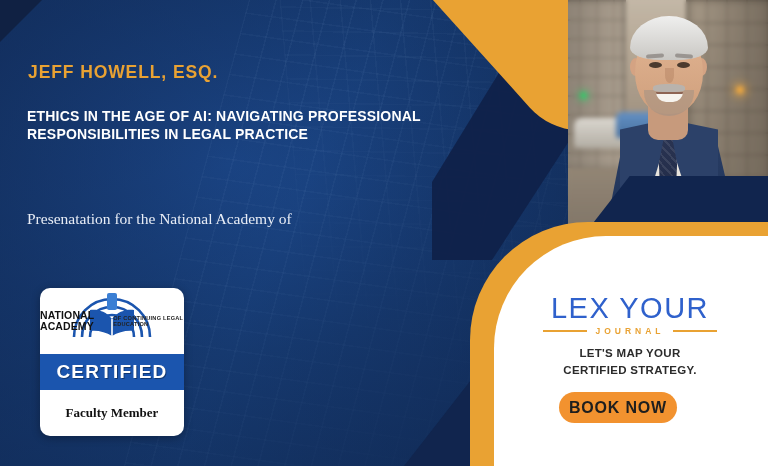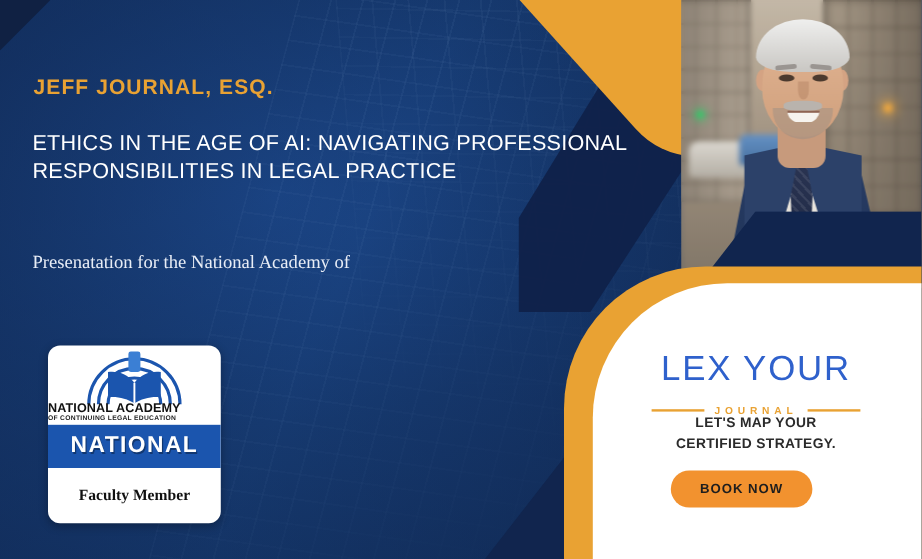--- a/index.html
+++ b/index.html
@@ -247,21 +247,21 @@
     position:absolute; left:530px; top:294px;
     width:200px; text-align:center;
   }
   .lw-word {
     font-size:29px; font-weight:400; letter-spacing:1.5px;
     color:#2f61cc; line-height:1;
     font-family:"Liberation Sans", sans-serif;
   }
   .lw-sub {
     display:flex; align-items:center; justify-content:center;
-    gap:8px; margin-top:14px;
+    gap:8px; margin-top:3px;
   }
   .lw-rule { height:1.5px; width:44px; background:#e9a233; }
   .lw-journal {
     font-size:8.5px; font-weight:700; letter-spacing:4px;
     color:#e9a233;
   }
 
   .lw-tagline {
     position:absolute; left:530px; top:345px;
     width:200px; text-align:center;
@@ -269,34 +269,34 @@
     letter-spacing:.3px; color:#2b2b2b;
   }
 
   .book-btn {
     position:absolute; left:559px; top:392px;
     width:118px; height:31px;
     background:#f2922f;
     border:none; border-radius:16px;
     color:#1e1e1e;
     font-family:"Liberation Sans", sans-serif;
-    font-size:11px; font-weight:700; letter-spacing:.8px;
+    font-size:16px; font-weight:700; letter-spacing:.8px;
     cursor:pointer;
   }
 
   
   .speaker-name {
     position:absolute; left:28px; top:62px;
     font-size:17.5px; font-weight:700; letter-spacing:.9px;
     color:#e9a233;
   }
   .headline {
     position:absolute; left:27px; top:108px;
     width:500px;
-    font-size:18px; font-weight:400; line-height:1.26;
+    font-size:14px; font-weight:700; line-height:1.26;
     letter-spacing:.2px; color:#ffffff;
   }
   .subtitle {
     position:absolute; left:27px; top:207px;
     width:470px;
     font-size:15.5px; font-weight:400; line-height:1.55;
     color:#e8edf6;
     text-align:justify;
   }
   .subtitle span { display:block;font-family:Liberation Serif, serif; }
@@ -307,22 +307,22 @@
     width:144px; height:148px;
     background:#ffffff;
     border-radius:10px;
     box-shadow:0 2px 8px rgba(0,0,0,.30);
     overflow:hidden;
     display:flex; flex-direction:column;
   }
   .badge-top {
     flex:0 0 66px;
     position:relative;
-    display:flex; flex-direction:column;
-    align-items:flex-start; justify-content:flex-end;
+    display:flex; 
+    align-items:center; justify-content:flex-end;
     padding-bottom:1px;
   }
   .badge-emblem {
     position:absolute; left:50%; top:3px;
     transform:translateX(-50%);
   }
   .badge-org {
     position:relative; z-index:2;
     font-size:10.5px; font-weight:700; letter-spacing:.1px;
     color:#111; line-height:1;
@@ -410,21 +410,21 @@
     </div>
   </div>
 
   <div class="lw-tagline">
     <div>LET'S MAP YOUR</div>
     <div>CERTIFIED STRATEGY.</div>
   </div>
 
   <button class="book-btn">BOOK NOW</button>
 
-  <div class="speaker-name">JEFF JOURNAL, ESQ.</div>
+  <div class="speaker-name">JEFF HOWELL, ESQ.</div>
   <div class="headline">ETHICS IN THE AGE OF AI: NAVIGATING PROFESSIONAL RESPONSIBILITIES IN LEGAL PRACTICE</div>
   <div class="subtitle">
     <span>Presenatation for the National Academy of</span>
   </div>
 
   <div class="badge">
     <div class="badge-top">
       <svg class="badge-emblem" width="96" height="46" viewBox="0 0 96 46">
         <g fill="none" stroke="#1b55ae" stroke-width="2.6">
           <path d="M10 46 A38 38 0 0 1 86 46"></path>
@@ -433,20 +433,20 @@
         </g>
         <rect x="43" y="2" width="10" height="17" rx="2" fill="#3b7fd4"></rect>
         <path d="M48 28 C42 20 33 18 26 19 L26 40 C33 39 42 41 48 45 Z" fill="#1b55ae"></path>
         <path d="M48 28 C54 20 63 18 70 19 L70 40 C63 39 54 41 48 45 Z" fill="#1b55ae"></path>
         <path d="M48 28 L48 45" stroke="#ffffff" stroke-width="1.6"></path>
       </svg>
       <div class="badge-org">NATIONAL ACADEMY</div>
       <div class="badge-org2">OF CONTINUING LEGAL EDUCATION</div>
     </div>
     <div class="badge-band">
-      <span class="badge-certified">NATIONAL</span>
+      <span class="badge-certified">CERTIFIED</span>
     </div>
     <div class="badge-bottom">
       <span class="badge-faculty">Faculty Member</span>
     </div>
   </div>
 
 </div>
 
 </body></html>

